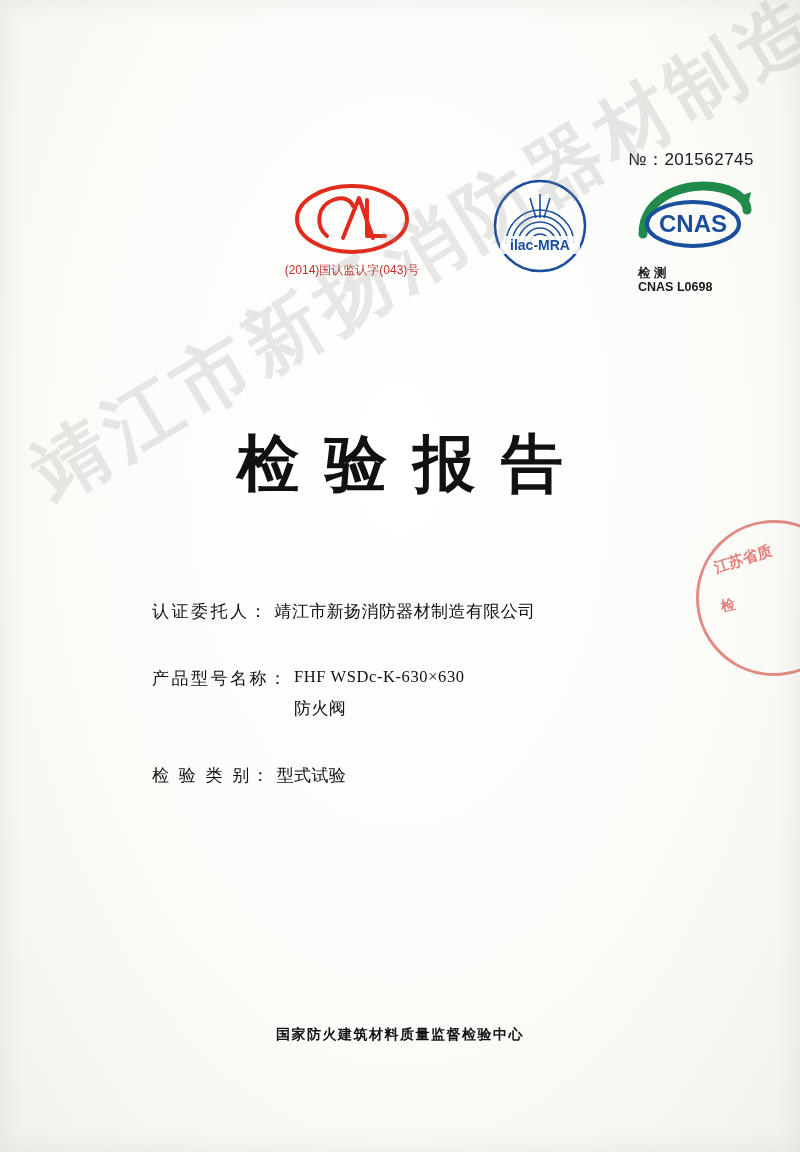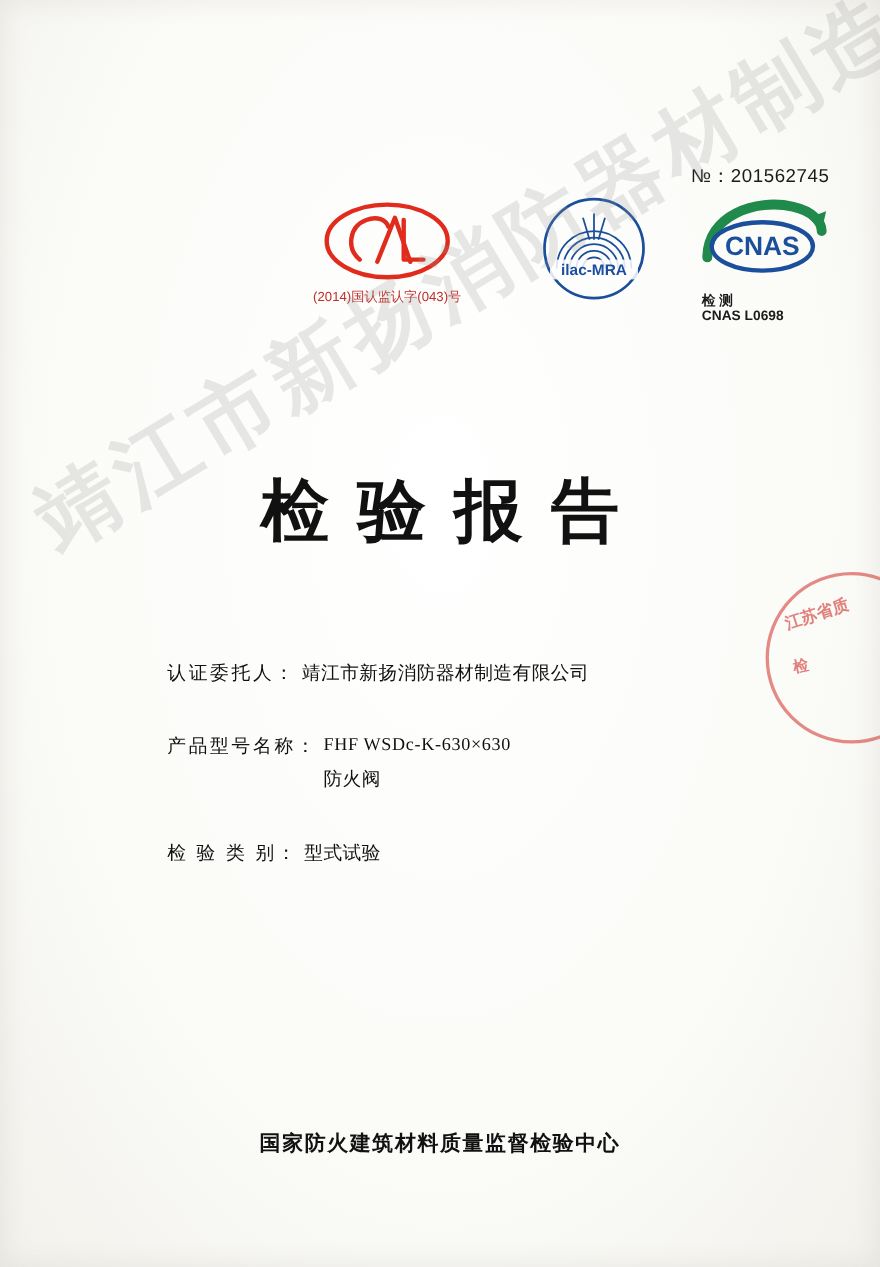--- a/index.html
+++ b/index.html
@@ -191,21 +191,21 @@
     letter-spacing: 4px;
   }
 
   
   .footer-org {
     position: absolute;
     top: 1026px;
     left: 0;
     width: 100%;
     text-align: center;
-    font-size: 19px;
+    font-size: 14px;
     font-weight: bold;
     color: #111;
     letter-spacing: 1.5px;
   }
 
   
   .watermark {
     position: absolute;
     left: 40px;
     top: 430px;

